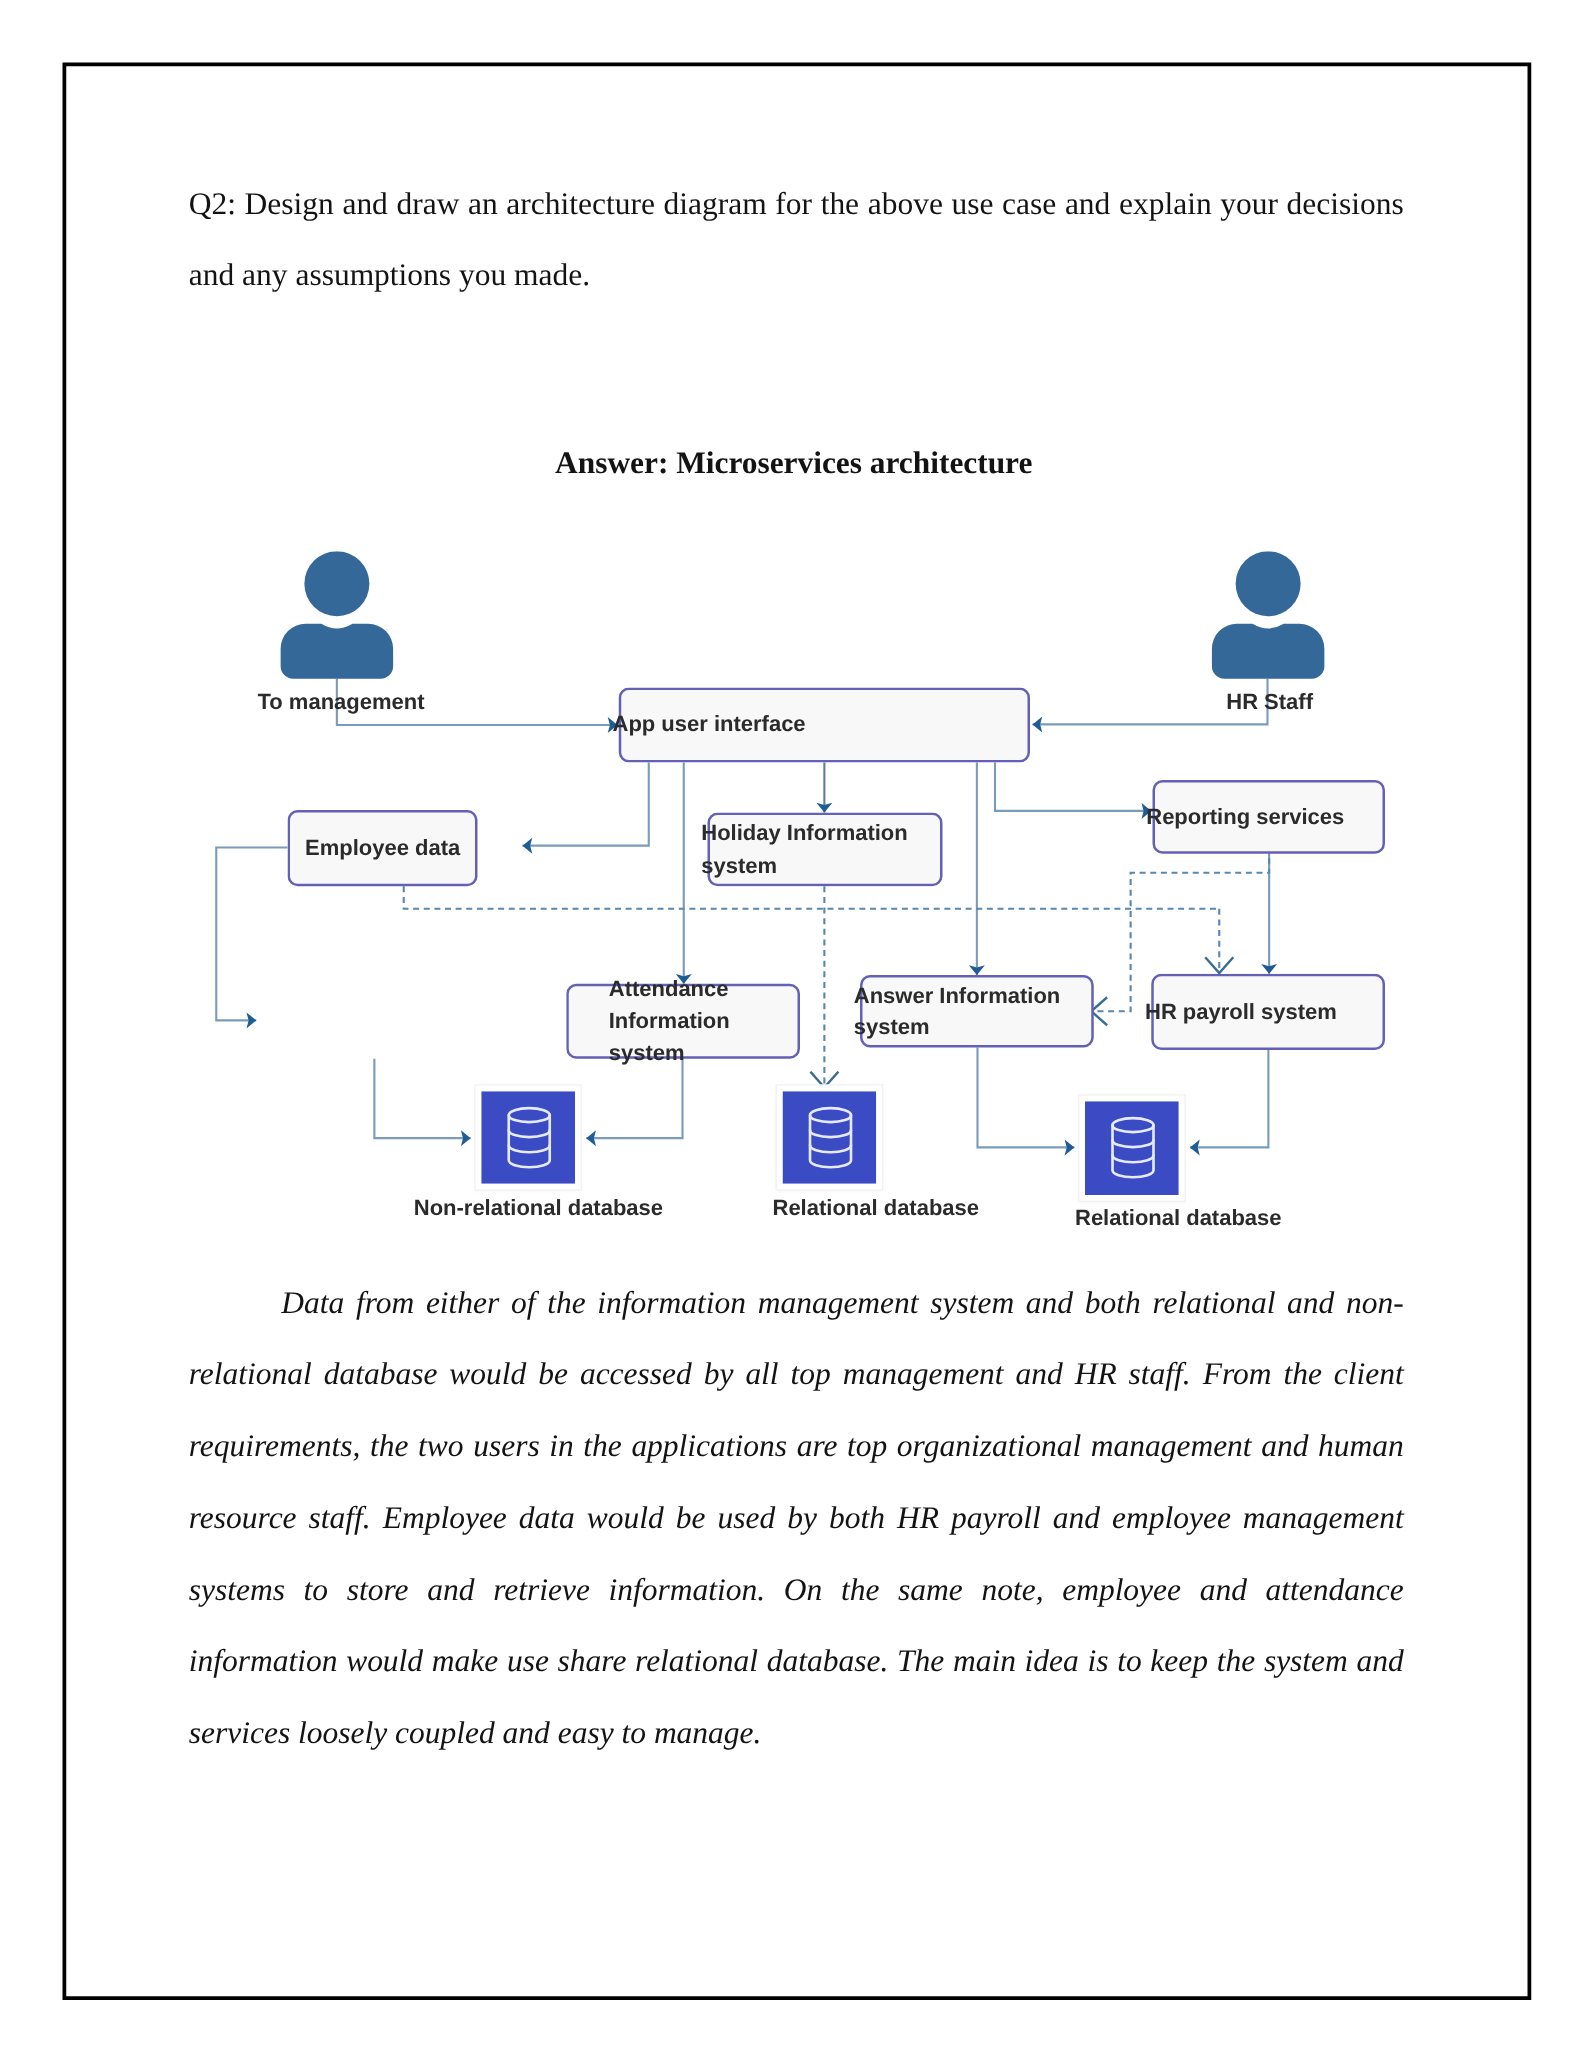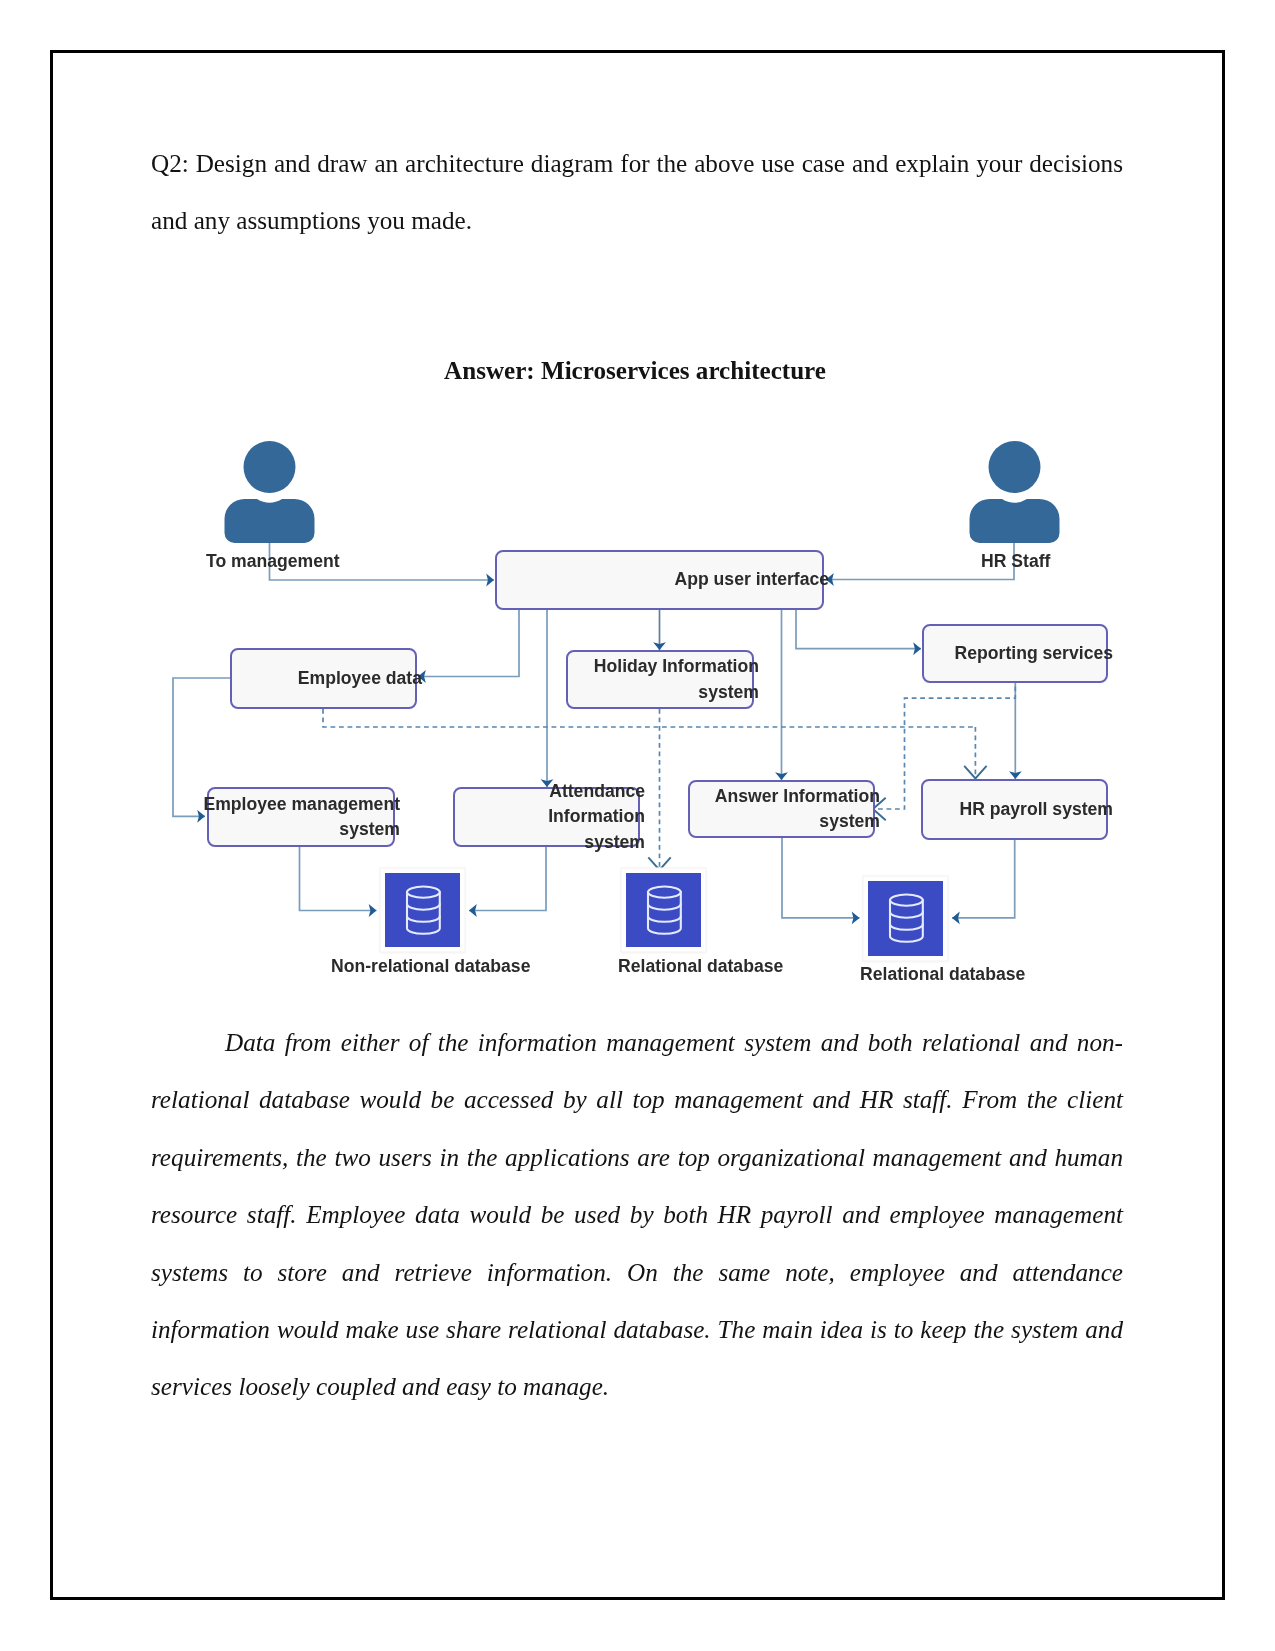--- a/index.html
+++ b/index.html
@@ -68,21 +68,21 @@
     justify-content: center;
     text-align: center;
     line-height: 25.3px;
     white-space: normal;
     overflow: visible;
   }
   .node > .nlabel {
     display: block;
     width: calc(100% + 14px);
     margin: 12px -7px;
-    text-align: right;
+    text-align: left;
   }
   .dlabel {
     position: absolute;
     font-family: "Liberation Sans", sans-serif;
     font-size: 17.6px;
     color: #2b2b2b;
     white-space: nowrap;
   }
   .dbicon {
     position: absolute;
@@ -165,31 +165,28 @@
 
   <svg class="actor" style="left:969px; top:441px;" width="92" height="103" viewBox="0 0 92 103">
     <circle cx="45.5" cy="26" r="26" fill="#336899"></circle>
     <path d="M0.5,92 L0.5,78 A20,20 0 0 1 20.5,58 L33,58 Q45.5,65.5 58,58 L70.5,58 A20,20 0 0 1 90.5,78 L90.5,92 A10,10 0 0 1 80.5,102 L10.5,102 A10,10 0 0 1 0.5,92 Z" fill="#336899"></path>
   </svg>
   <div class="dlabel" id="lbl-hr-staff">HR Staff</div>
 
   <div class="node" id="n-app" style="left:495px; top:550px; width:329px; height:60px;">
       <span class="nlabel">App user interface</span>
     </div>
-  <div class="node" id="n-empdata" style="left:230px; top:648px; width:187px; height:61px;">
+  <div class="node" id="n-empdata" style="left:230px; top:648px; width:152px; height:61px;padding-left:19px;">
       <span class="nlabel">Employee data</span>
     </div>
   <div class="node" id="n-holiday" style="left:566px; top:650px; width:188px; height:59px;">
       <span class="nlabel">Holiday Information system</span>
     </div>
   <div class="node" id="n-report" style="left:922px; top:624px; width:186px; height:59px;">
       <span class="nlabel">Reporting services</span>
-    </div>
-  <div class="node" id="n-empmgmt" style="left:207px; top:787px; width:188px; height:60px;">
-      <span class="nlabel">Employee management system</span>
     </div>
   <div class="node" id="n-attend" style="left:453px; top:787px; width:187px; height:60px;padding-left:39px;">
       <span class="nlabel">Attendance Information system</span>
     </div>
   <div class="node" id="n-finance" style="left:688px; top:780px; width:187px; height:58px;">
       <span class="nlabel">Answer Information system</span>
     </div>
   <div class="node" id="n-payroll" style="left:921px; top:779px; width:187px; height:61px;">
       <span class="nlabel">HR payroll system</span>
     </div>

